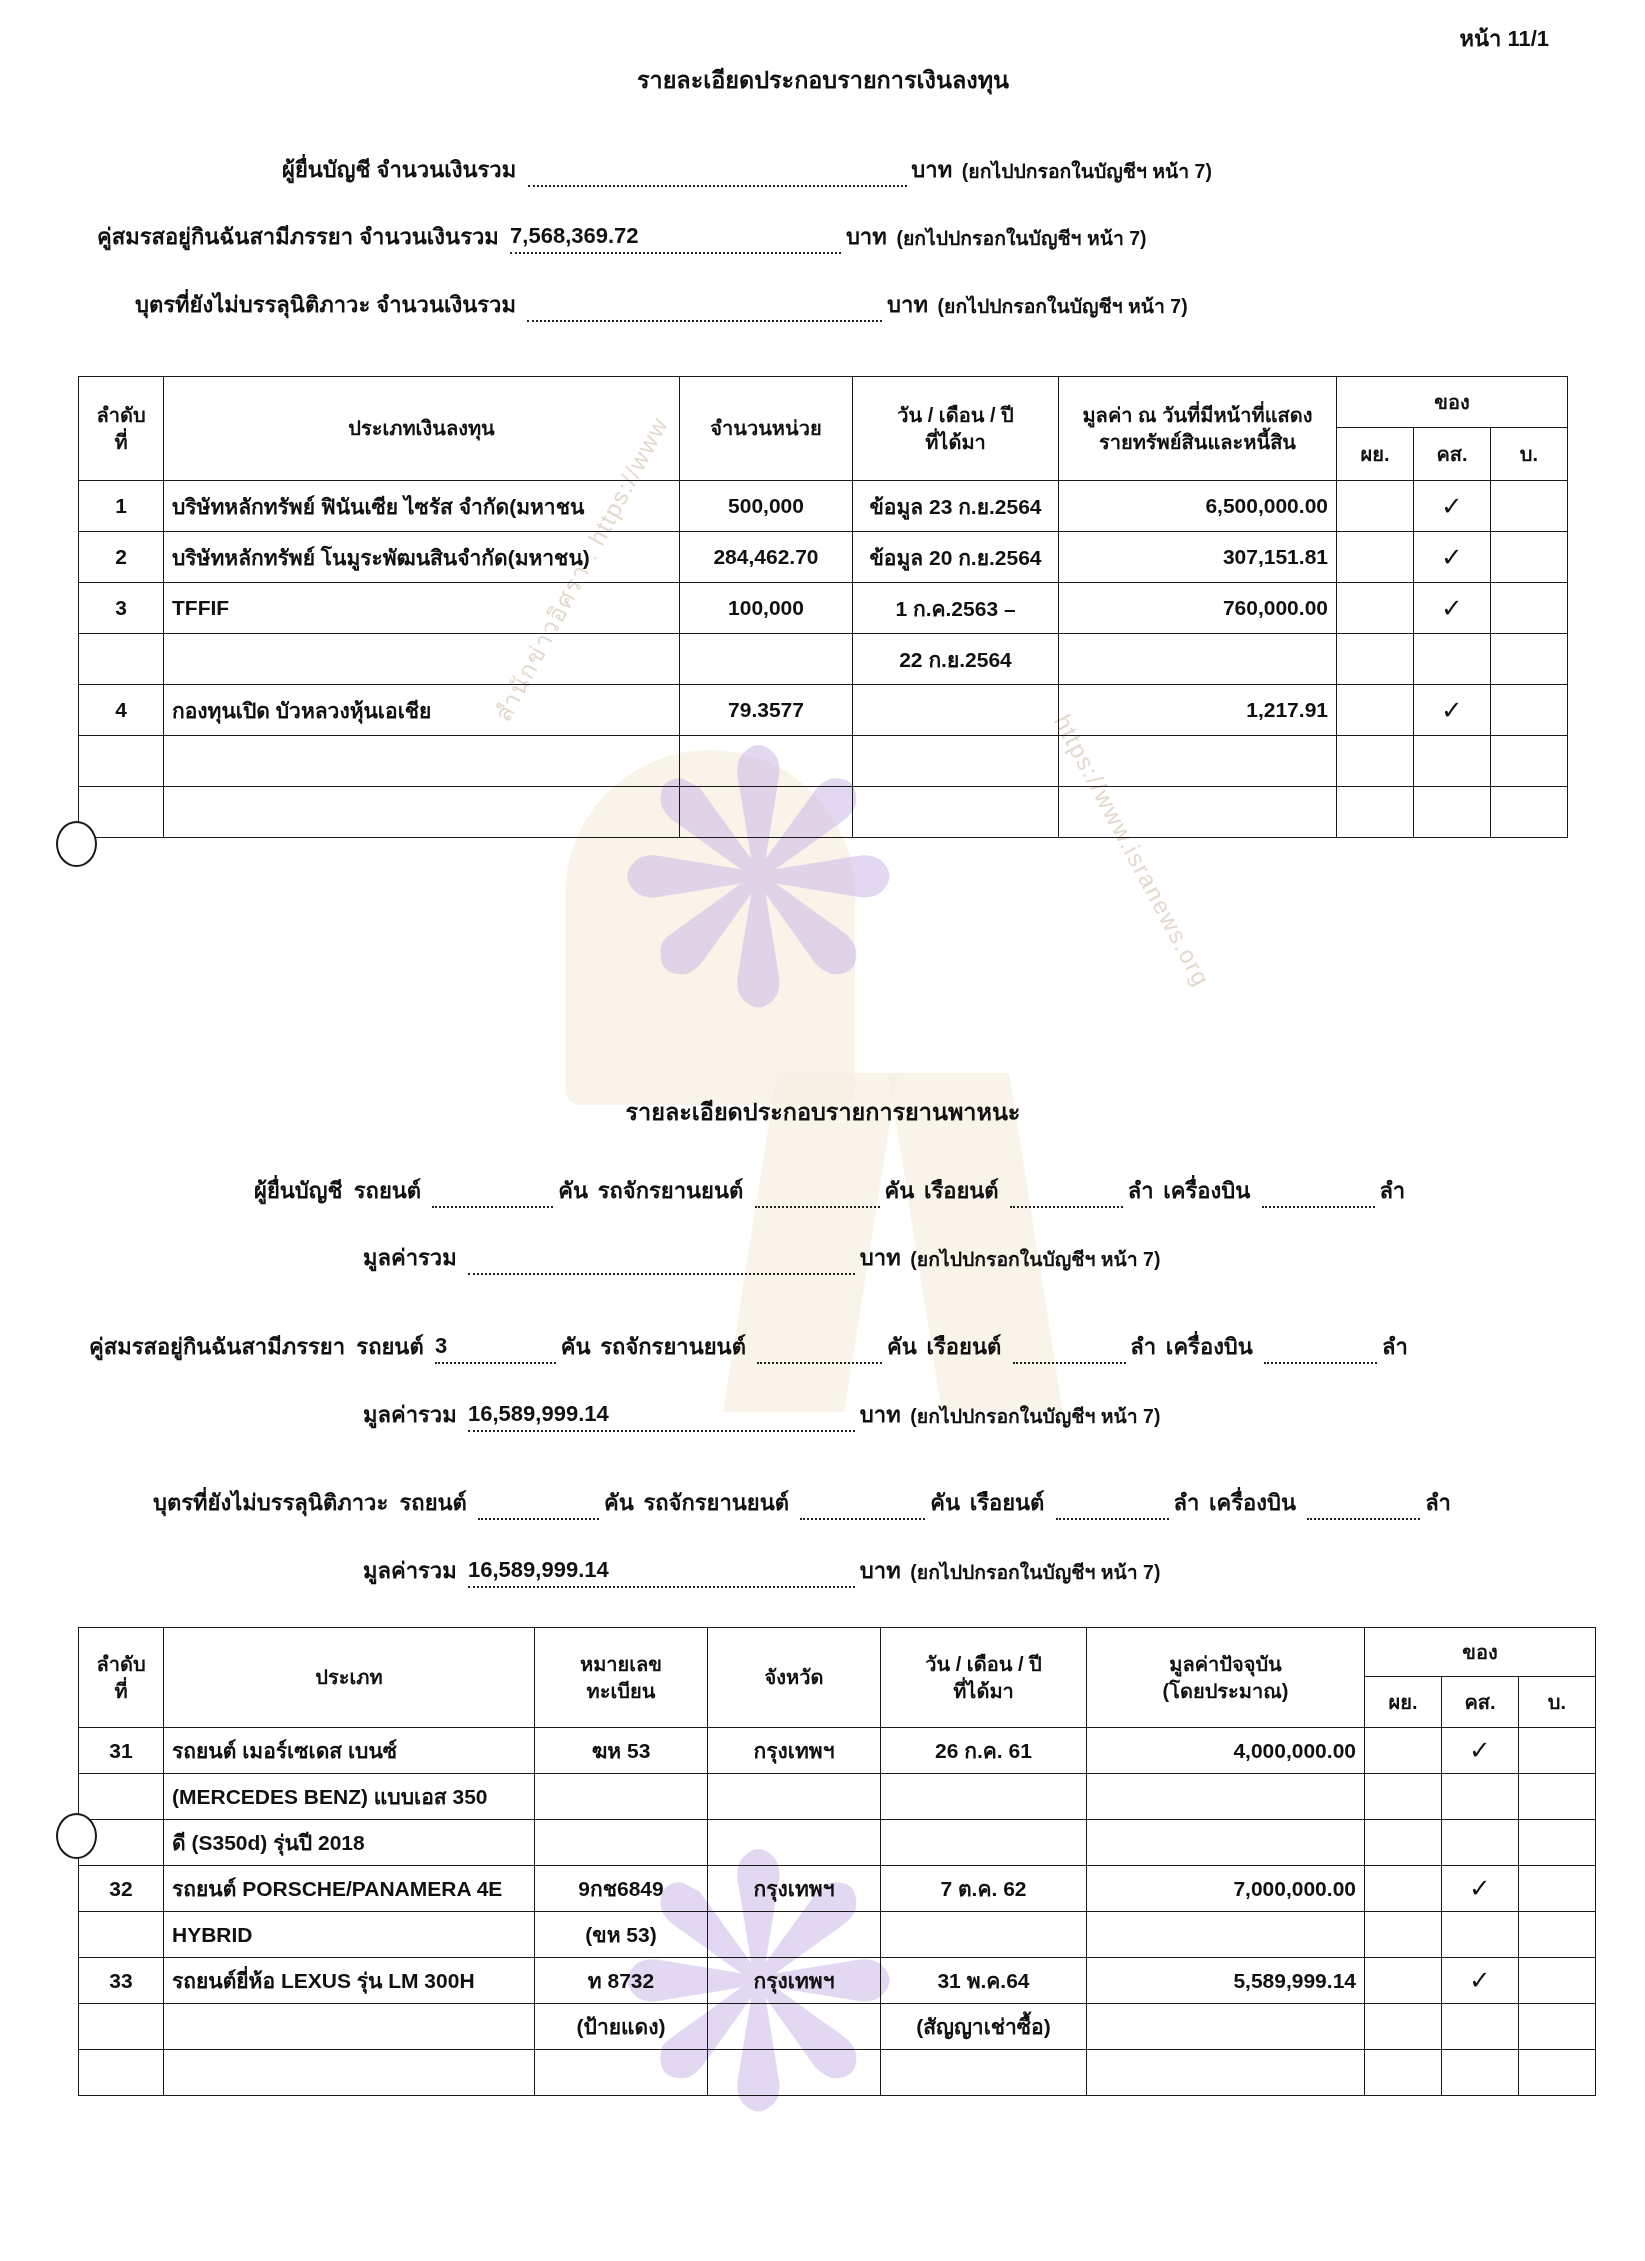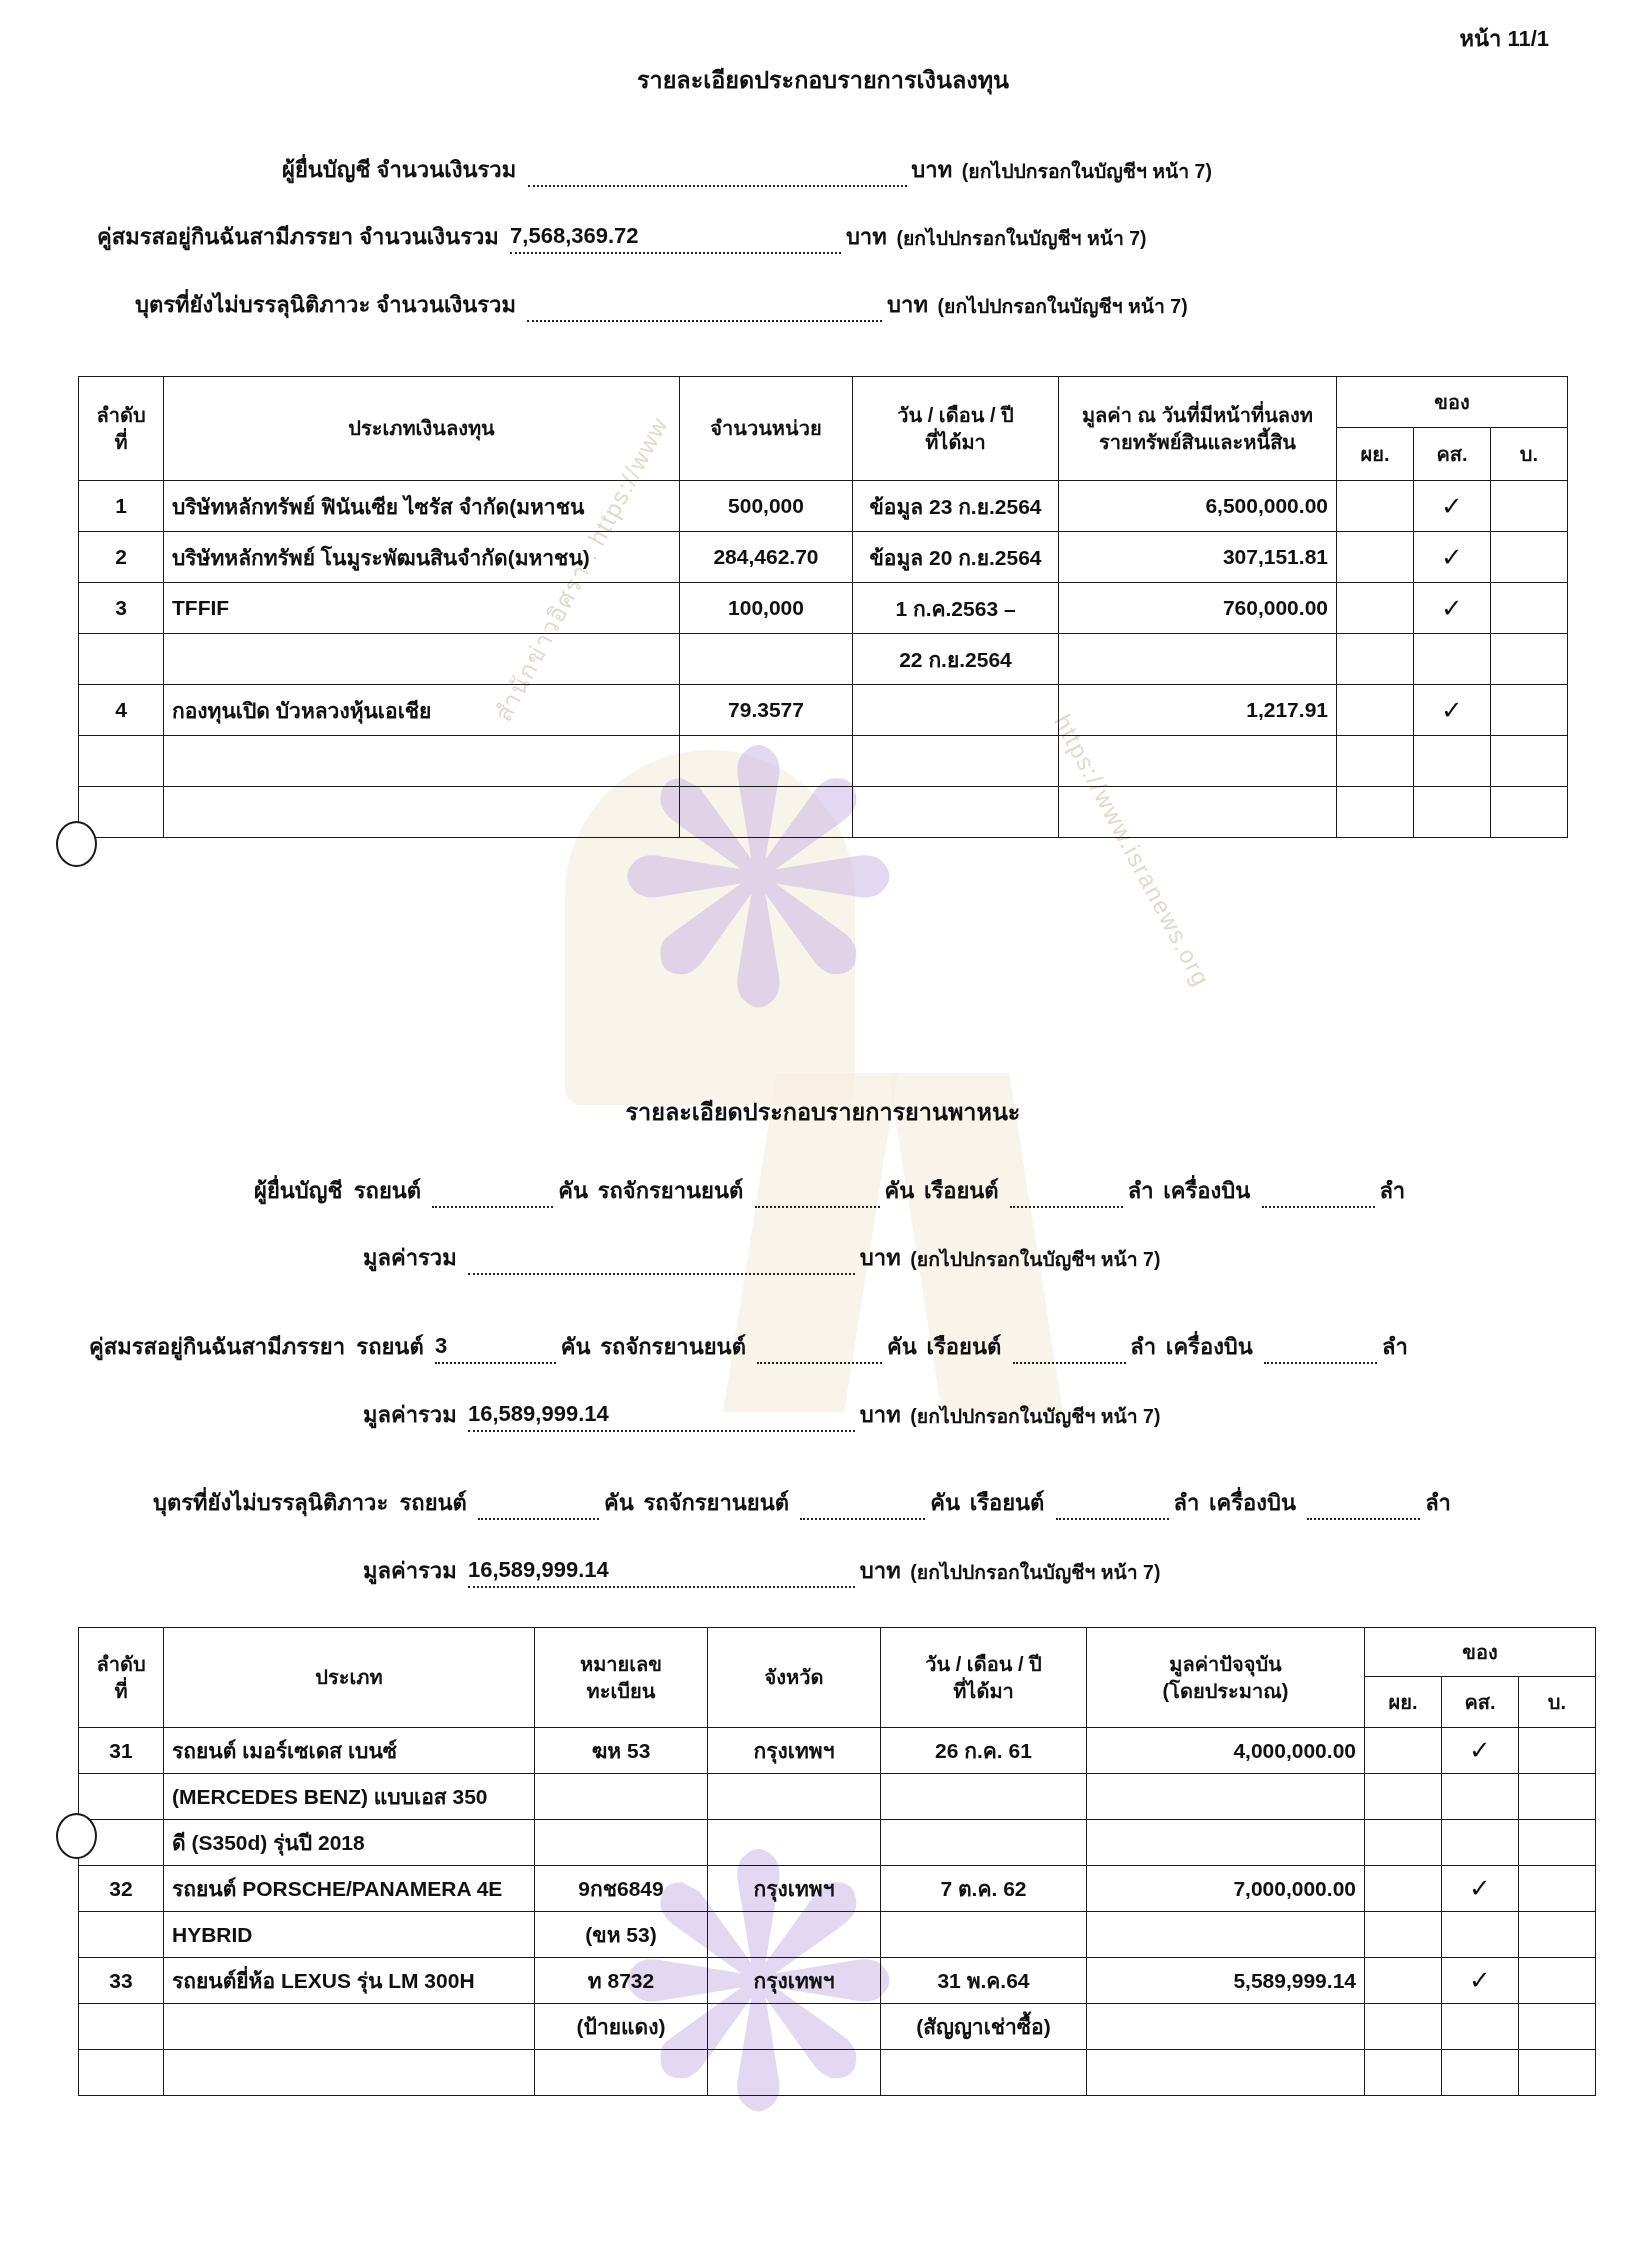--- a/index.html
+++ b/index.html
@@ -224,21 +224,21 @@
             <div>ลำดับ</div>
             <div>ที่</div>
           </th>
           <th rowspan="2">ประเภทเงินลงทุน</th>
           <th rowspan="2">จำนวนหน่วย</th>
           <th rowspan="2">
             <div>วัน / เดือน / ปี</div>
             <div>ที่ได้มา</div>
           </th>
           <th rowspan="2">
-            <div>มูลค่า ณ วันที่มีหน้าที่นลงท</div>
+            <div>มูลค่า ณ วันที่มีหน้าที่แสดง</div>
             <div>รายทรัพย์สินและหนี้สิน</div>
           </th>
           <th colspan="3" style="height:50px">ของ</th>
         </tr>
         <tr>
           <th style="height:52px">ผย.</th>
           <th>คส.</th>
           <th>บ.</th>
         </tr>
       </thead>

